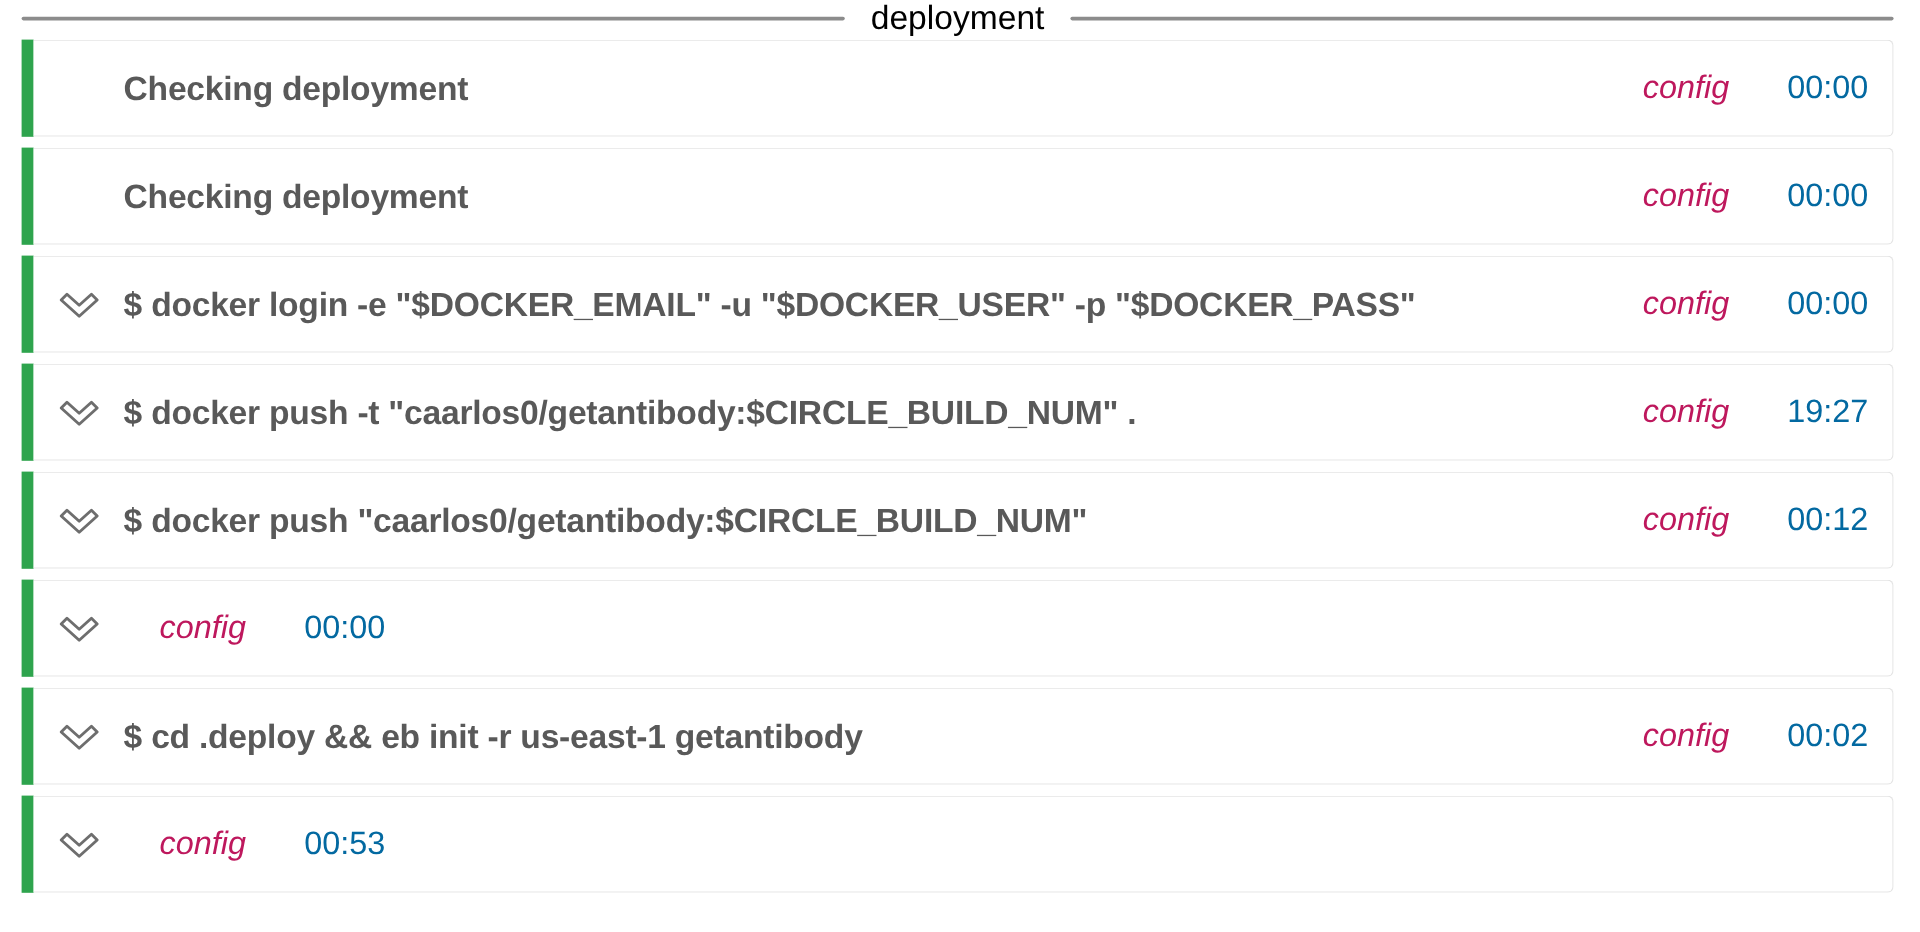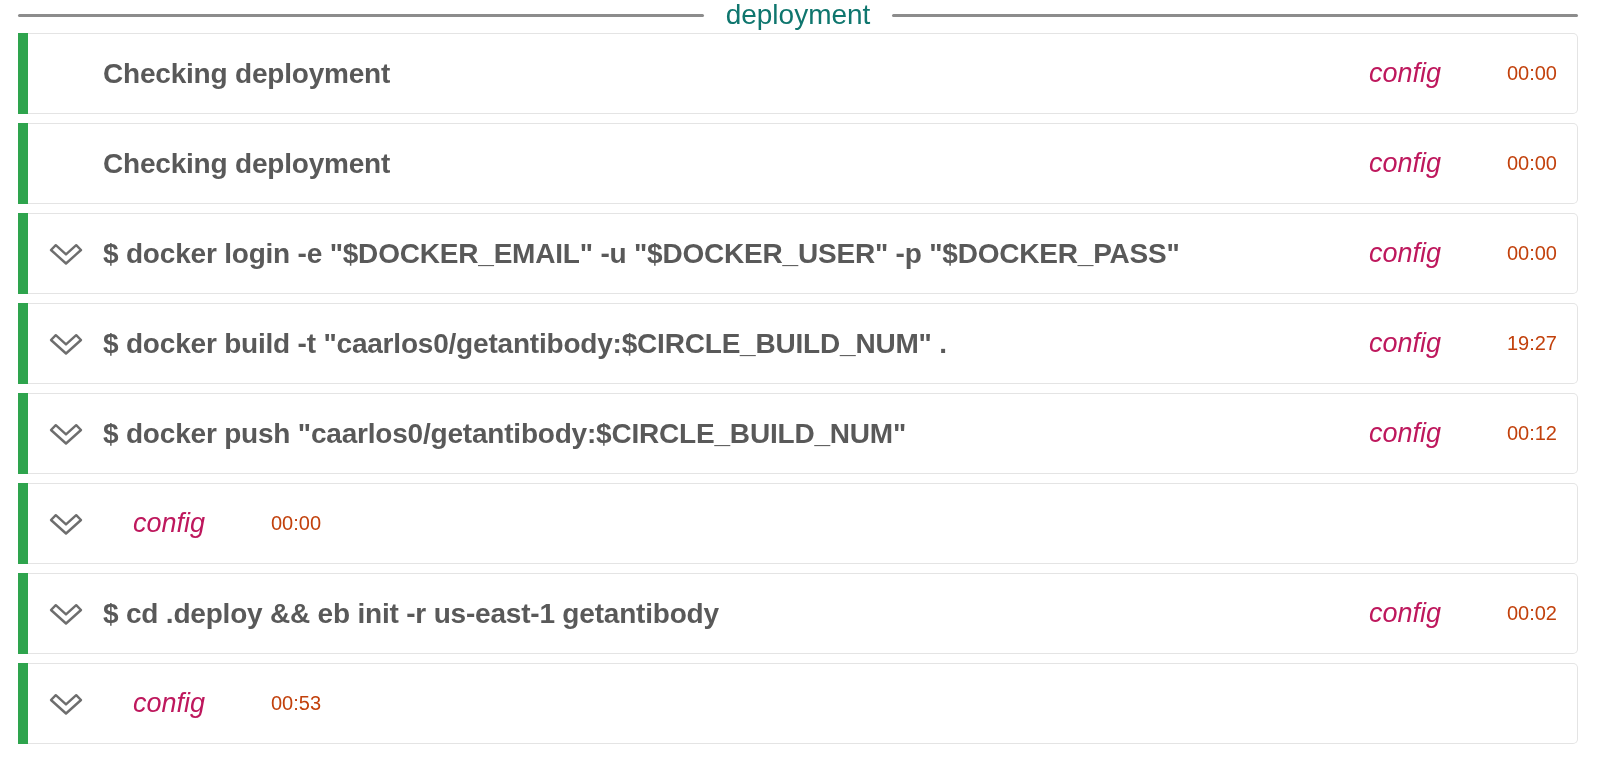--- a/index.html
+++ b/index.html
@@ -12,21 +12,21 @@
   }
   .wrap{box-sizing:border-box;width:1600px;padding:0 22px 0 18px;}
 
   
   .section-header{
     display:flex;align-items:center;gap:22px;
     height:30px;margin:0 0 2px 0;padding:0 0 0 0;
   }
   .section-header .rule{flex:1;height:3px;background:#8c8c8c;border-radius:2px;}
   .section-header .title{
-    color:#0f766e;font-size:28px;font-weight:400;line-height:30px;
+    color:#000000;font-size:28px;font-weight:400;line-height:30px;
     white-space:nowrap;
   }
 
   
   .steps{display:flex;flex-direction:column;gap:9px;margin-top:3px;}
   .step{display:flex;height:81px;border-radius:28px;}
   .status-bar{width:10px;background:#2ea44d;flex:0 0 10px;}
   .card{
     flex:1;box-sizing:border-box;
     background:#ffffff;
@@ -44,21 +44,21 @@
     flex:1;
     color:#595959;font-weight:700;font-size:28px;
     white-space:nowrap;overflow:hidden;text-overflow:ellipsis;
     letter-spacing:-0.2px;
   }
   .config{
     color:#be185d;font-style:italic;font-size:27px;
     margin-left:30px;flex:0 0 auto;
   }
   .time{
-    color:#c2410c;font-size:20px;margin-left:30px;flex:0 0 auto;
+    color:#0369a1;font-size:27px;margin-left:30px;flex:0 0 auto;
     min-width:86px;text-align:right;font-variant-numeric:tabular-nums;
   }
 </style>
 </head>
 <body>
 
 <div class="wrap">
 
   <div class="section-header">
     <div class="rule"></div>
@@ -110,21 +110,21 @@
   </div>
 
   <div class="step">
     <div class="status-bar"></div>
     <div class="card">
       <span class="chev">
         <svg width="36" height="28" viewBox="0 0 36 26">
           <path d="M3 9 L18 22.5 L33 9 L28.2 4.2 L18 13.4 L7.8 4.2 Z" fill="none" stroke="#6e6e6e" stroke-width="2.4" stroke-linejoin="round"></path>
         </svg>
       </span>
-      <span class="cmd">$ docker build -t "caarlos0/getantibody:$CIRCLE_BUILD_NUM" .</span>
+      <span class="cmd">$ docker push -t "caarlos0/getantibody:$CIRCLE_BUILD_NUM" .</span>
       <span class="config">config</span>
       <span class="time">19:27</span>
     </div>
   </div>
 
   <div class="step">
     <div class="status-bar"></div>
     <div class="card">
       <span class="chev">
         <svg width="36" height="28" viewBox="0 0 36 26">

